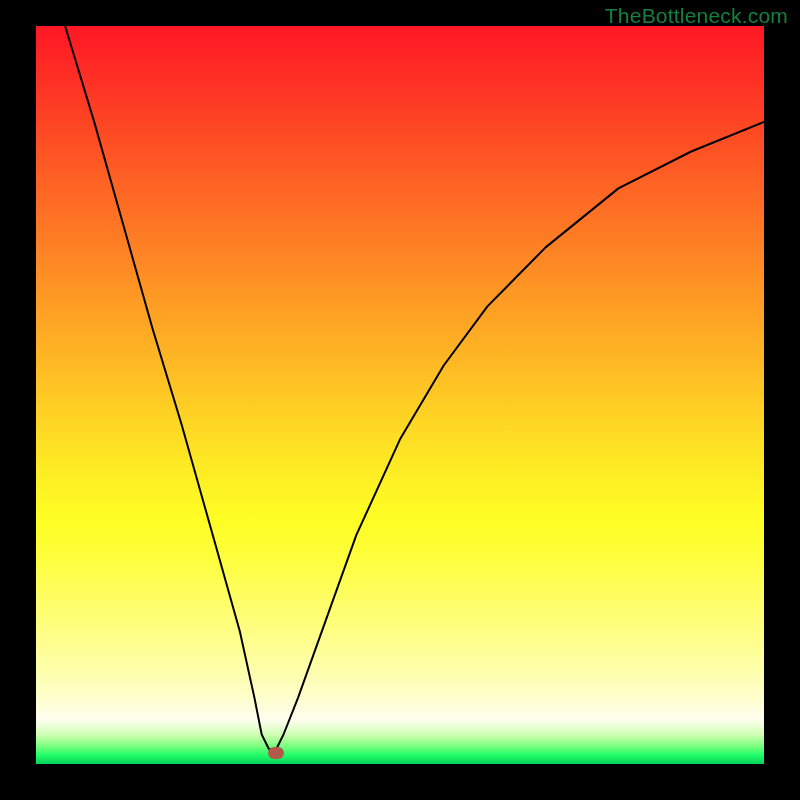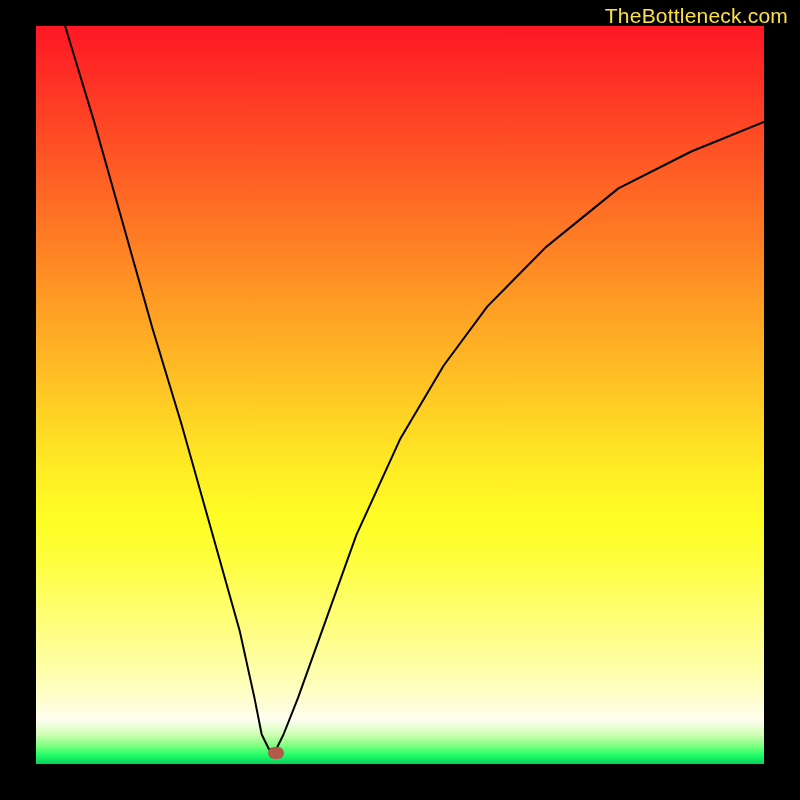--- a/index.html
+++ b/index.html
@@ -47,21 +47,21 @@
       #d0feb4 96%,
       #80fe80 97.5%,
       #20fe68 98.8%,
       #06d05a 100%
     );
   }
   .watermark {
     position: absolute;
     top: 4px;
     right: 12px;
-    color: #fde047;
+    color: #15803d;
     font-size: 21px;
     font-weight: 500;
     letter-spacing: 0.2px;
     user-select: none;
   }
   .marker {
     position: absolute;
     width: 16px;
     height: 12px;
     background: #b15a4a;

